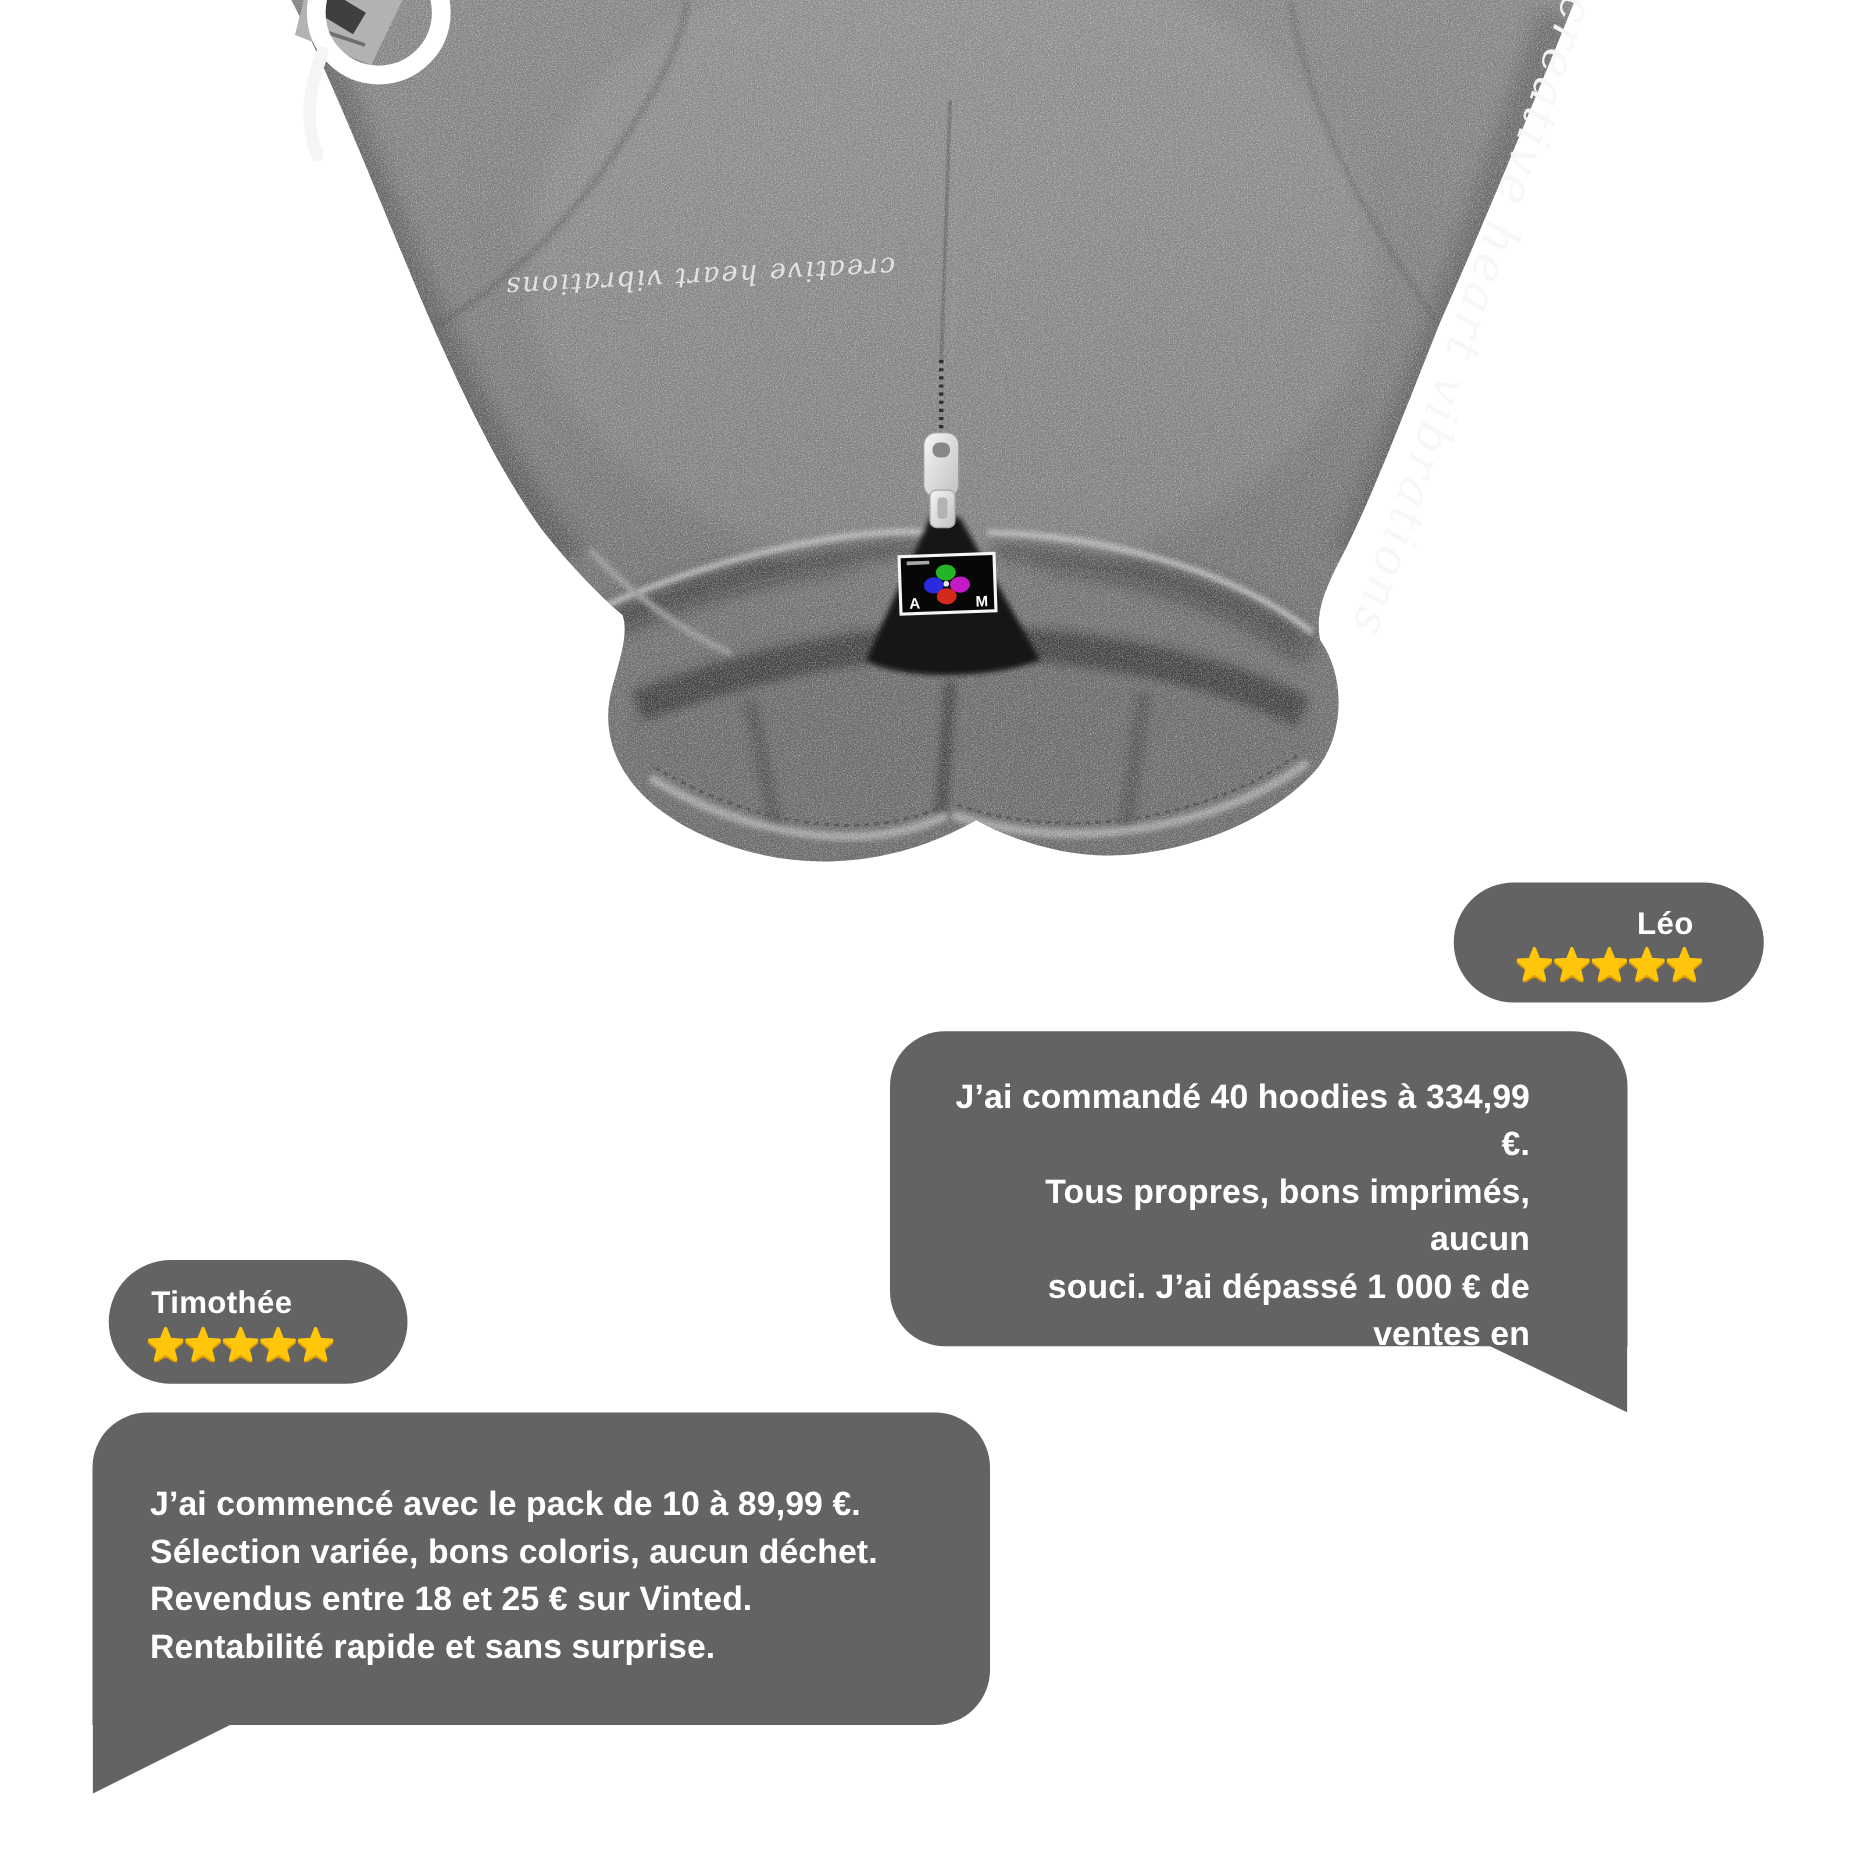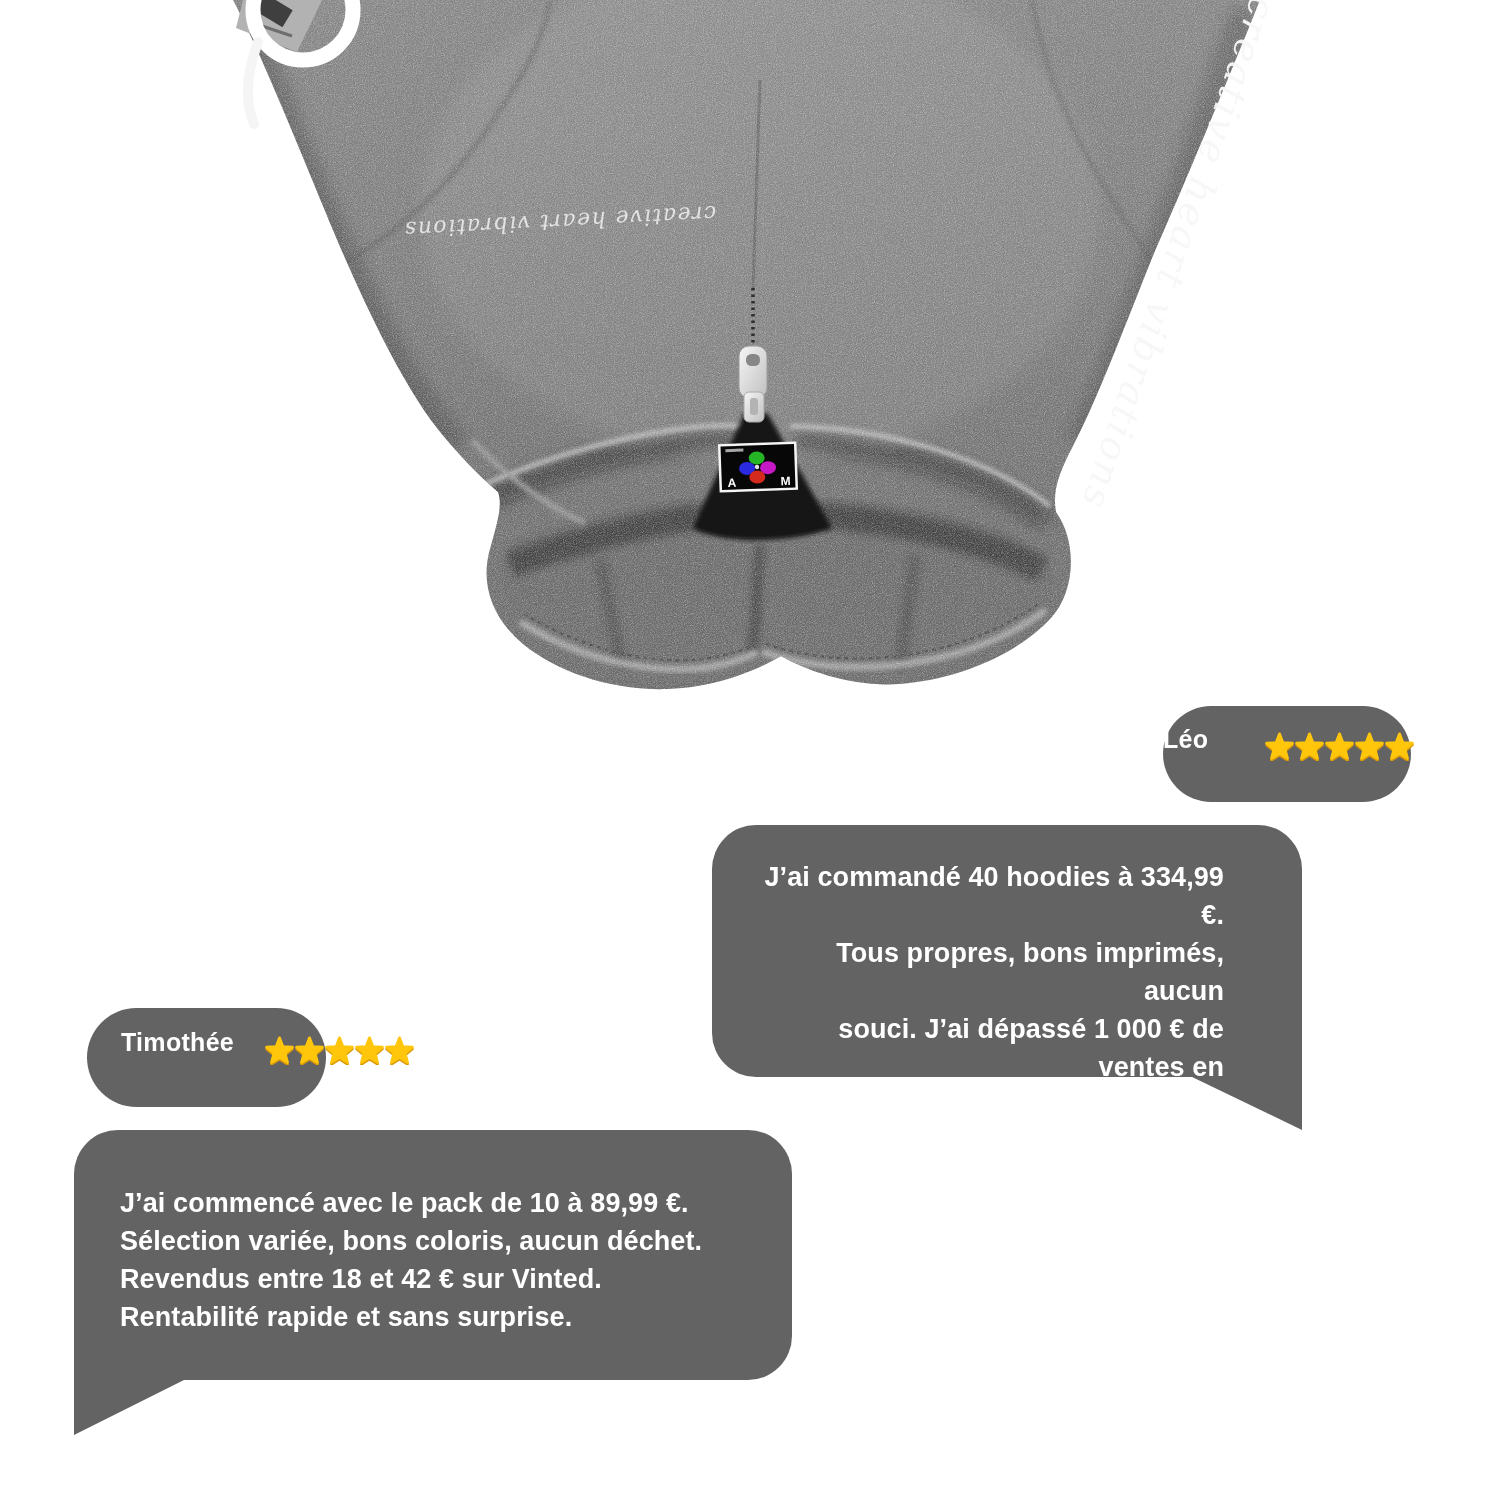--- a/index.html
+++ b/index.html
@@ -6,21 +6,21 @@
   .page{
     position:relative;width:1500px;height:1500px;background:#fff;overflow:hidden;
     font-family:"Liberation Sans",sans-serif;
     --bubble:#636363;--star:#FFC60B;--star-shadow:#DC9A04;--review-text:#FFFFFF;
   }
   .hoodie-photo{position:absolute;left:0;top:0;width:1500px;height:700px;display:block;}
 
   
   .badge{
     position:absolute;background:var(--bubble);border-radius:50px;
-    display:flex;box-sizing:border-box;
+    display:flex;flex-direction:column;box-sizing:border-box;
   }
   .badge .name{
     color:#fff;font-weight:bold;font-size:25px;letter-spacing:.3px;line-height:1;
   }
   .badge-leo{left:1163px;top:706px;width:248px;height:96px;padding-top:21px;}
   .badge-leo .name{text-align:right;padding-right:56px;}
   .badge-leo .stars{display:flex;justify-content:center;margin-top:5px;}
   .badge-timothee{left:87px;top:1008px;width:239px;height:99px;padding-top:22px;}
   .badge-timothee .name{text-align:left;padding-left:34px;}
   .badge-timothee .stars{display:flex;justify-content:flex-start;padding-left:30px;margin-top:6px;}
@@ -237,17 +237,17 @@
         </svg>
         <svg class="star" viewBox="0 0 32 32">
           <use href="#star-shape"></use>
         </svg>
       </div>
   </div>
 
   <div class="bubble bubble-left">
     <p>J’ai commencé avec le pack de 10 à 89,99 €.
 Sélection variée, bons coloris, aucun déchet.
-Revendus entre 18 et 42 € sur Vinted.
+Revendus entre 18 et 25 € sur Vinted.
 Rentabilité rapide et sans surprise.</p>
   </div>
 
 </div>
 
 </body></html>

